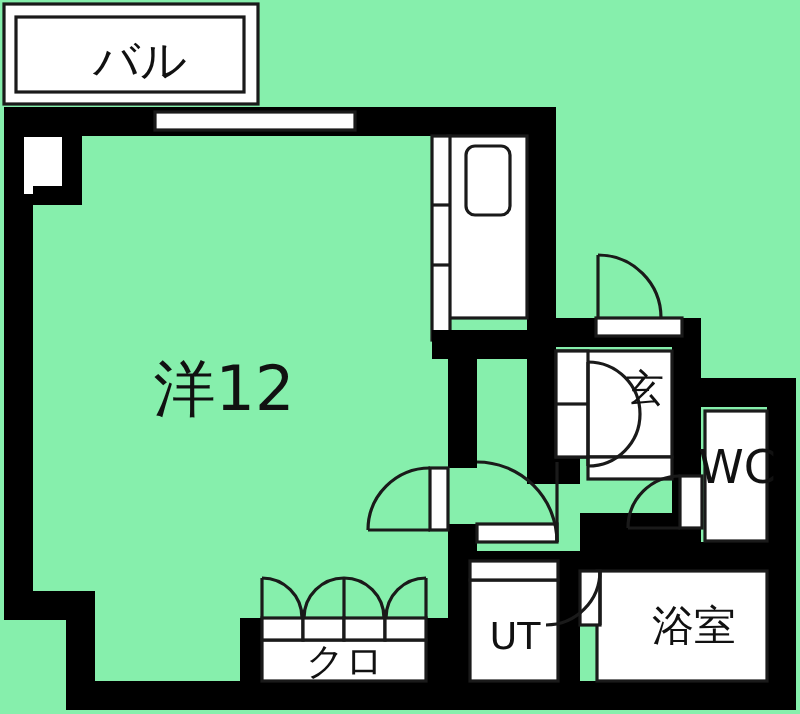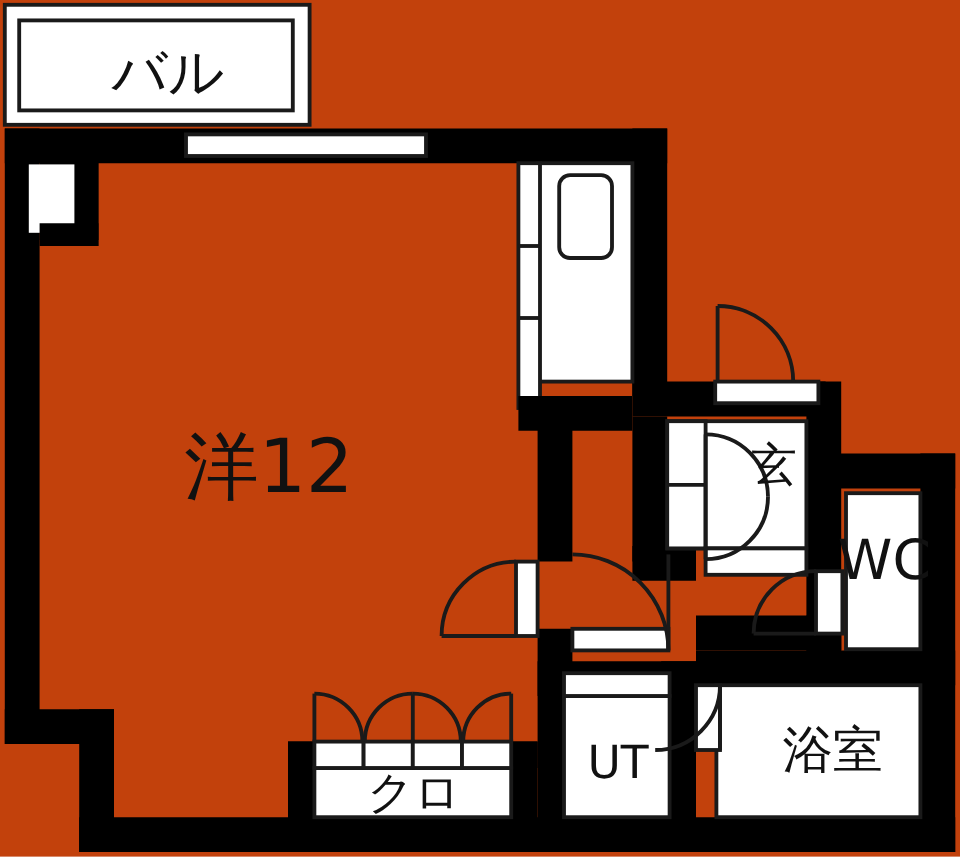--- a/index.html
+++ b/index.html
@@ -10,21 +10,21 @@
   body {
     width: 800px;
     height: 714px;
     font-family: "DejaVu Sans", "Liberation Sans", sans-serif;
     overflow: hidden;
   }
   #floorplan-root {
     position: relative;
     width: 800px;
     height: 714px;
-    background: #c2410c;
+    background: #86efac;
   }
   svg#plan-svg {
     display: block;
     width: 800px;
     height: 714px;
   }
   .wall { fill: #000000; }
   .thinline { fill: none; stroke: #1a1a1a; stroke-width: 3.2; }
   .thinline-fill { fill: #ffffff; stroke: #1a1a1a; stroke-width: 3.2; }
   .doorarc { fill: none; stroke: #1a1a1a; stroke-width: 3.2; }

